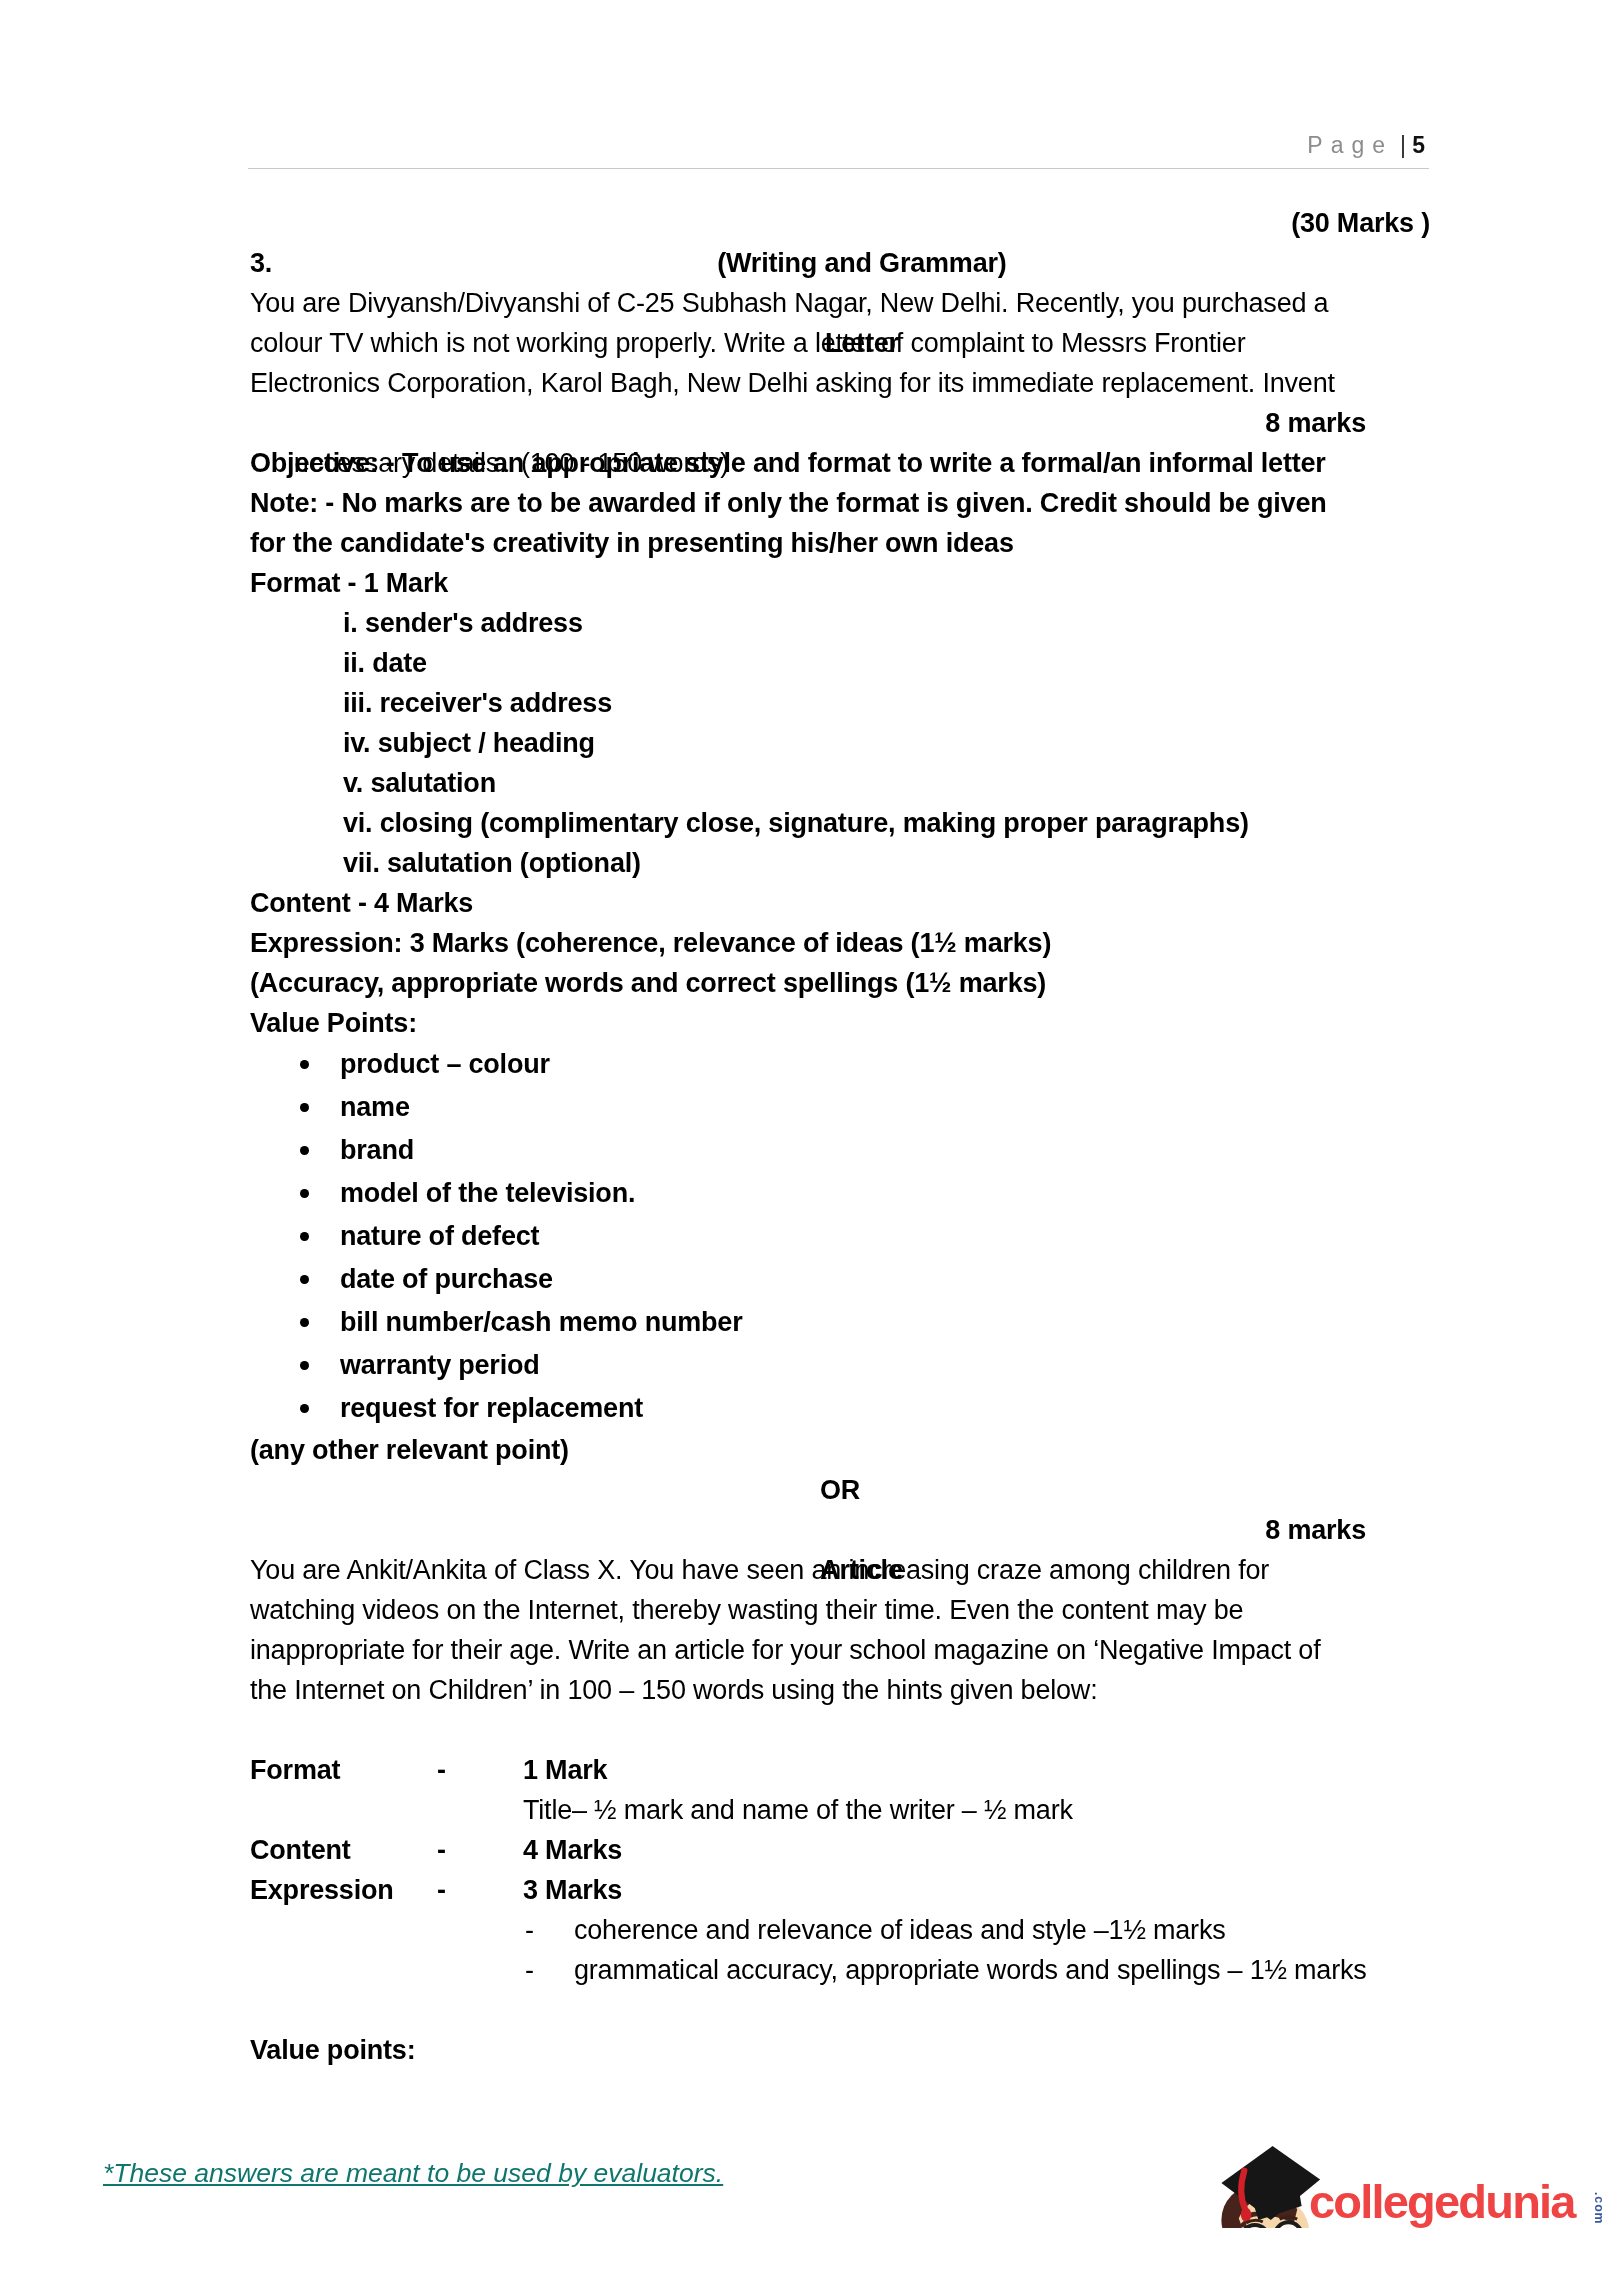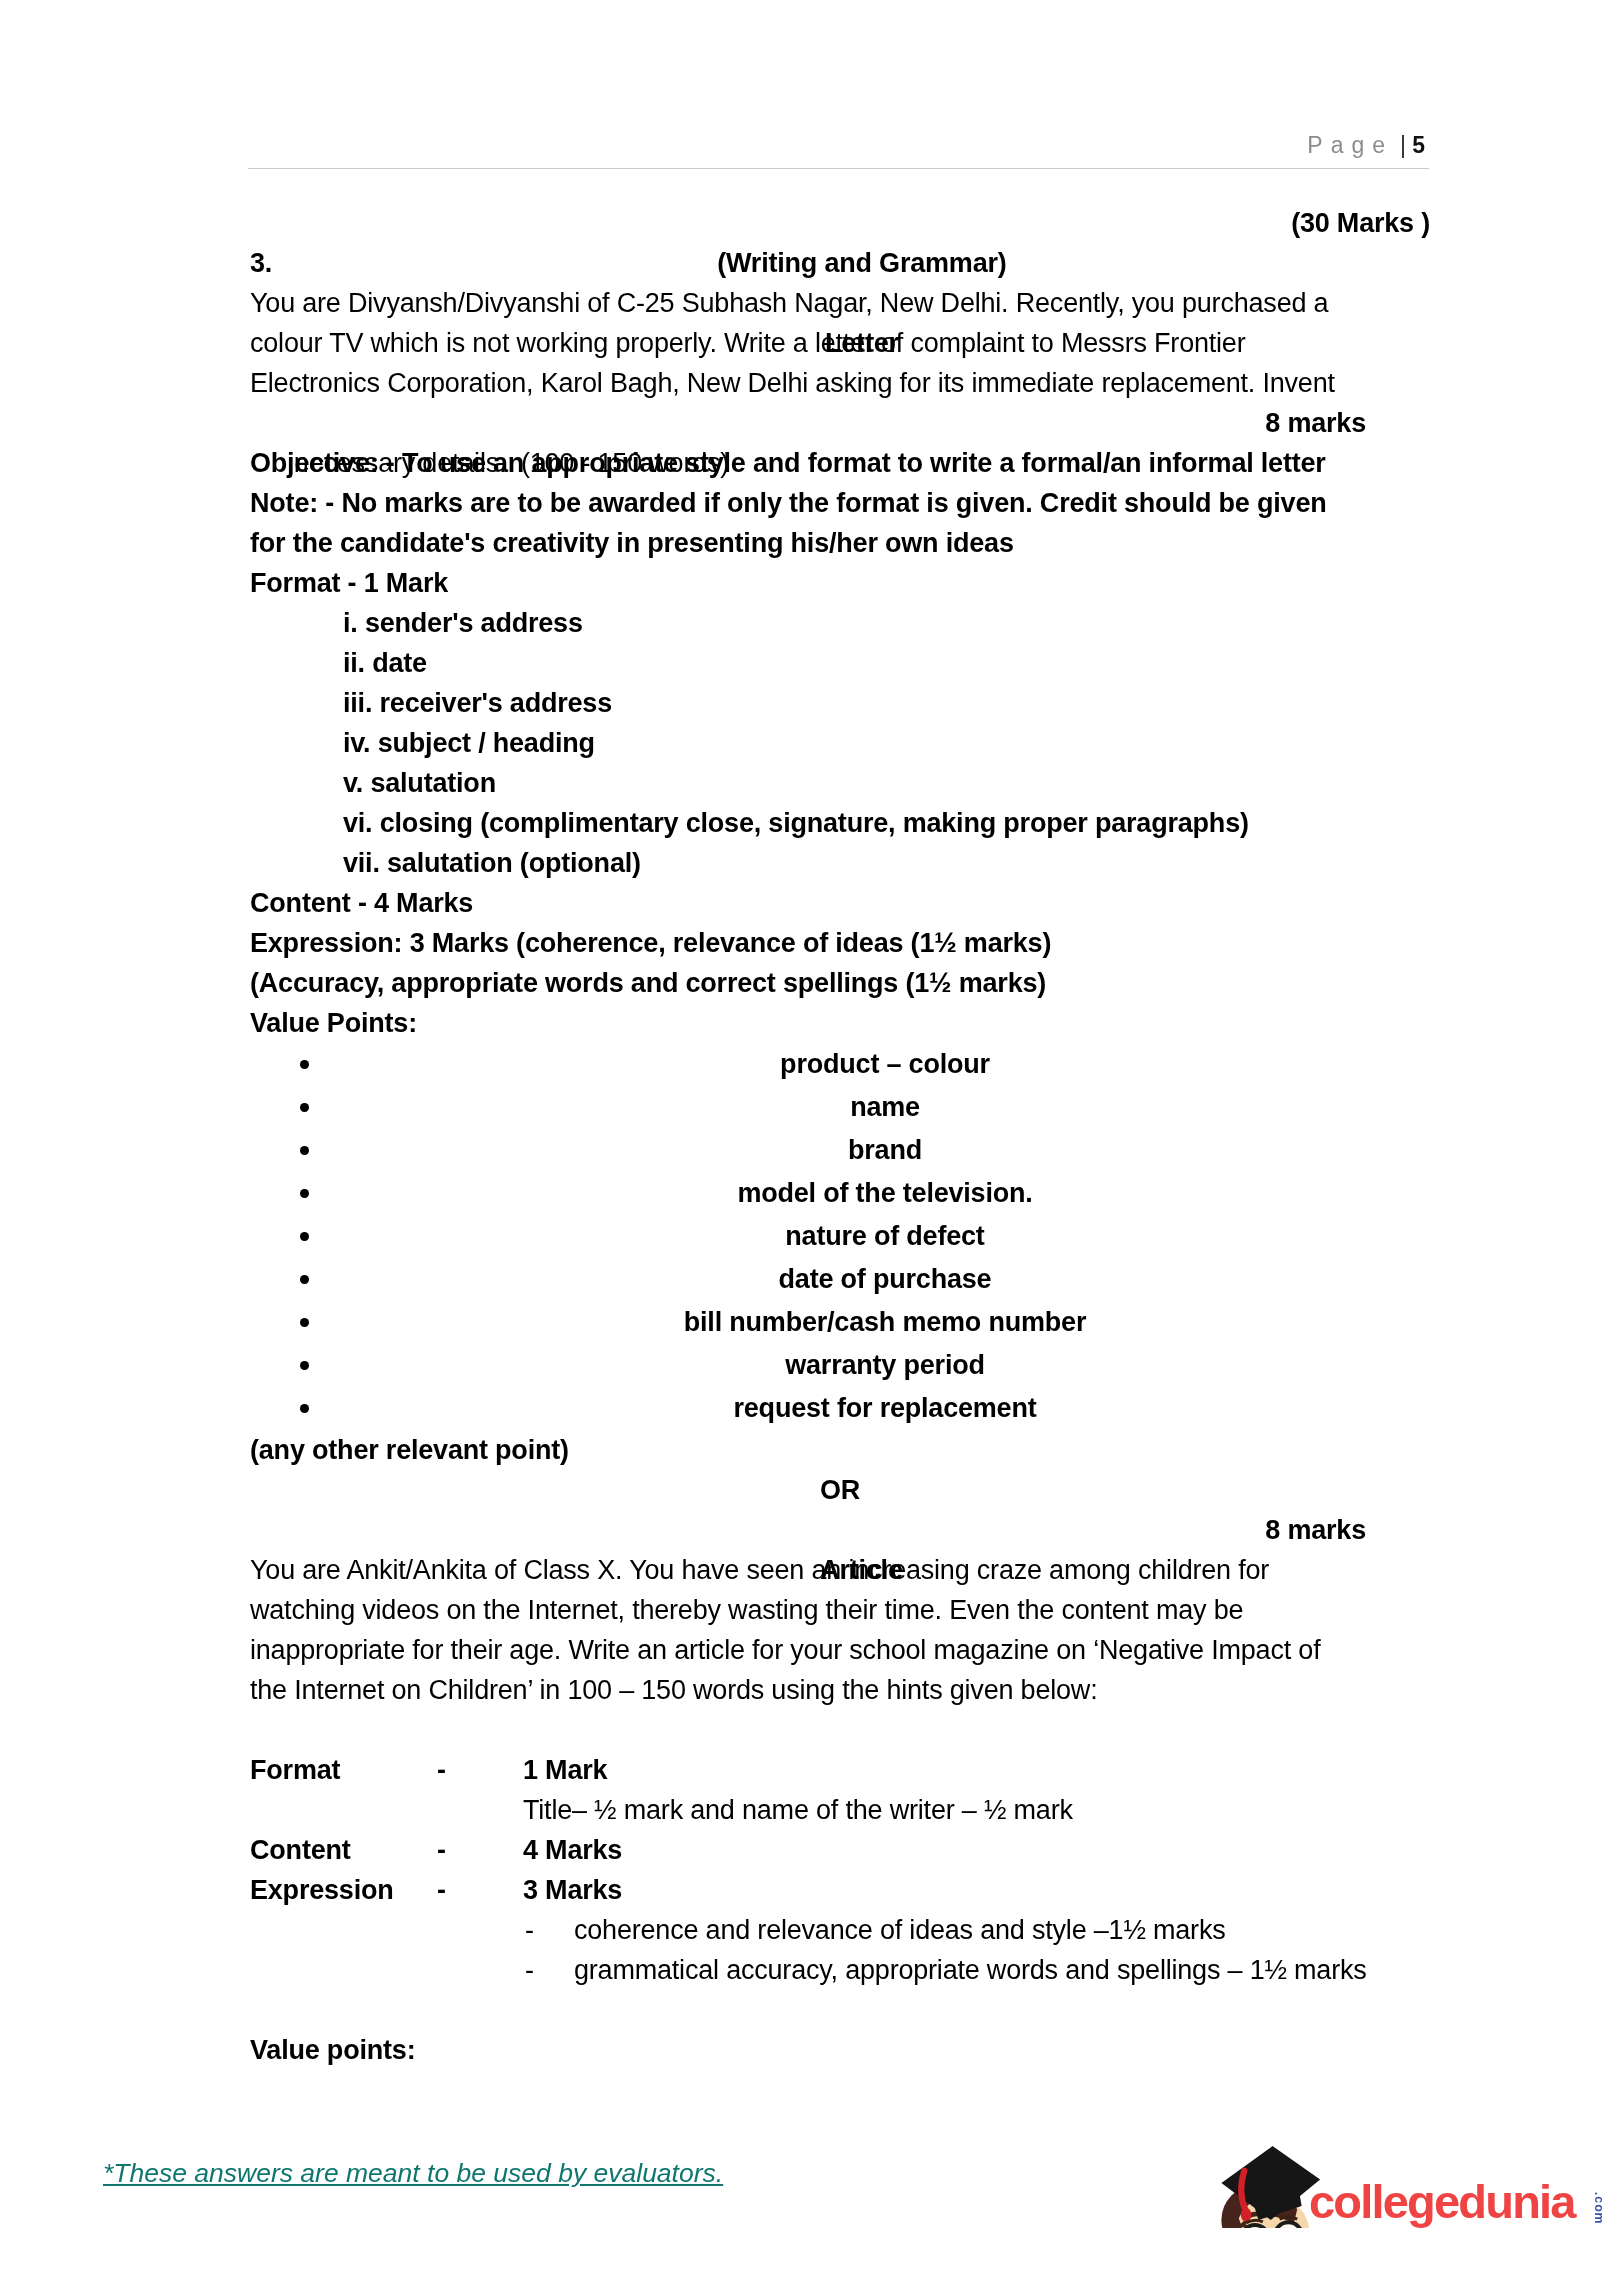--- a/index.html
+++ b/index.html
@@ -13,21 +13,21 @@
   .header-rule{position:absolute;left:248px;top:168px;width:1181px;border-top:1.8px solid #c9c9c9;}
   
   .content{position:absolute;left:250px;top:203px;width:1180px;font-size:27px;letter-spacing:-0.2px;}
   .line{position:relative;height:40px;line-height:40px;white-space:pre;}
   .b{font-weight:bold;}
   .center{text-align:center;}
   .left0{position:absolute;left:0;top:0;}
   .right0{position:absolute;right:0;top:0;}
   .marks-right{position:absolute;right:64px;top:0;font-weight:bold;}
   .indent1{padding-left:93px;}
-  .bullet-line{height:43px;line-height:43px;padding-left:90px;text-align:center;}
+  .bullet-line{height:43px;line-height:43px;padding-left:90px;}
   .bullet-dot{position:absolute;left:50px;top:17px;width:8.8px;height:8.8px;border-radius:50%;background:#000;}
   .tbl-label{display:inline-block;width:187px;}
   .tbl-dash{display:inline-block;width:86px;}
   .tbl-note{padding-left:273px;}
   .sub-note{padding-left:275px;}
   .sub-dash{display:inline-block;width:49px;}
   
   .footer-note{position:absolute;left:103px;top:2158px;font-size:26.5px;font-style:italic;color:#0f766e;white-space:pre;text-decoration:underline;}
   .logo{position:absolute;left:1216px;top:2137px;width:404px;height:136px;}
   .logo svg{position:absolute;left:0;top:1.8px;}

